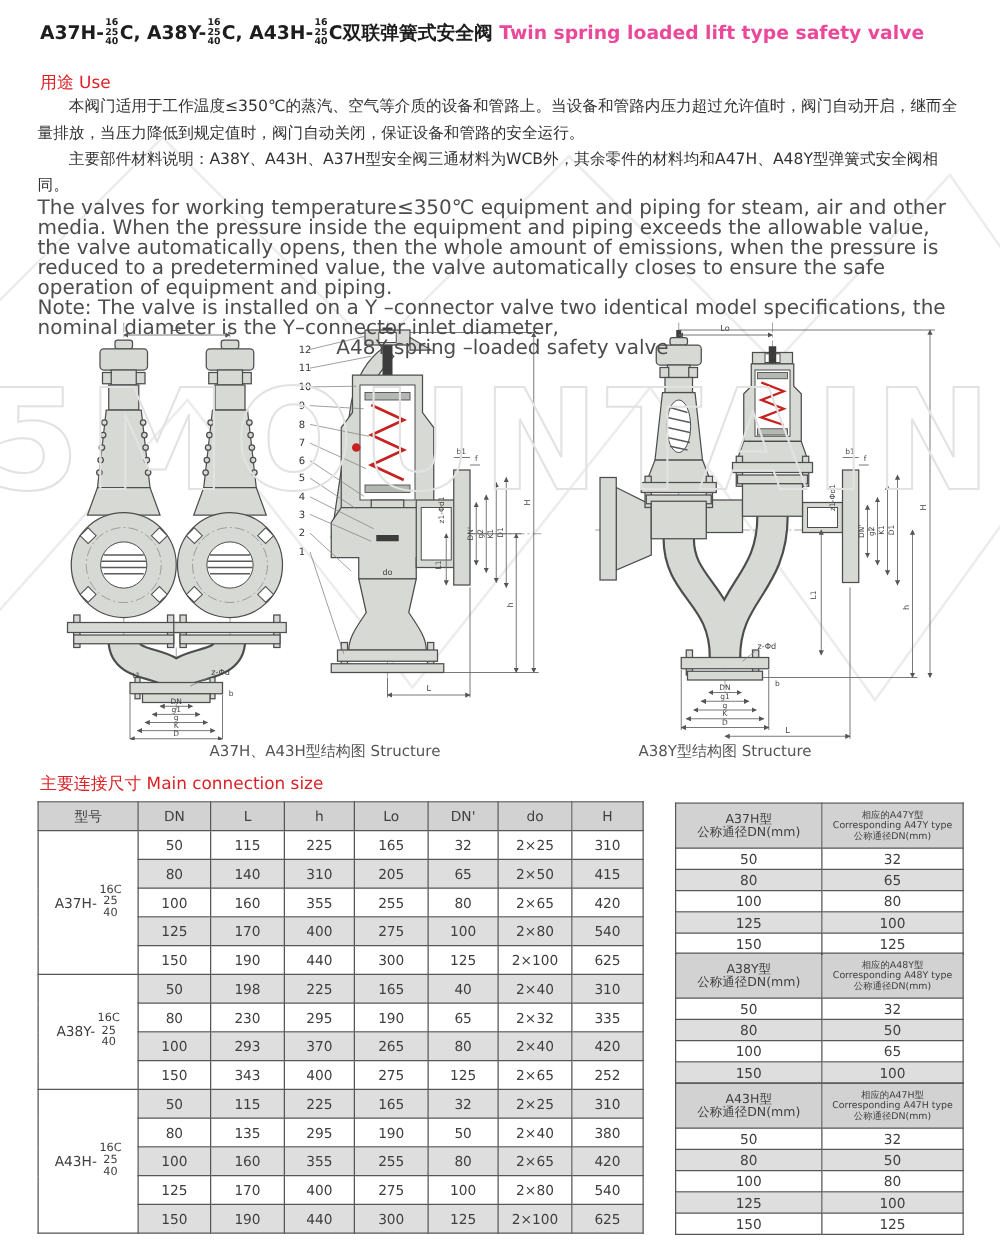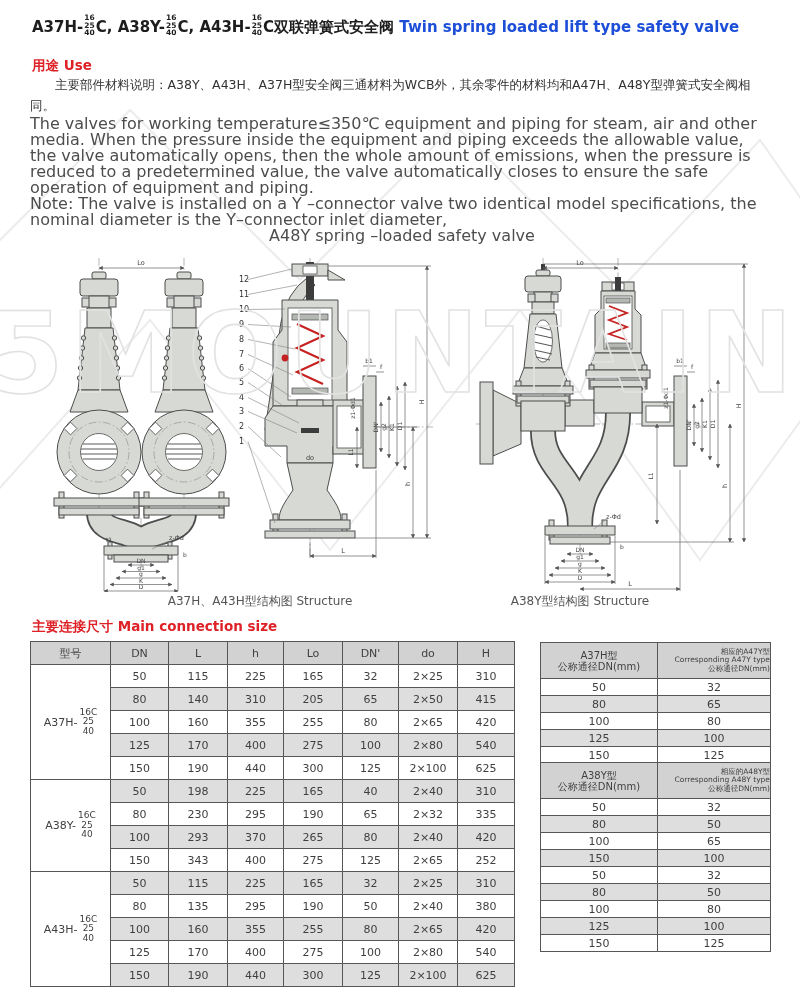--- a/index.html
+++ b/index.html
@@ -12,23 +12,23 @@
   
   .wm-letters{position:absolute;top:288px;left:-14px;width:830px;font-size:112px;font-weight:bold;
     letter-spacing:6px;color:rgba(255,255,255,0.0);-webkit-text-stroke:1.6px #e2e2e2;
     z-index:5;pointer-events:none;white-space:nowrap;}
   .wm-peaks{position:absolute;top:80px;left:0;z-index:0;pointer-events:none;}
 
   
   .title{position:absolute;top:14px;left:32px;right:20px;font-size:15px;font-weight:bold;color:#1d1d1d;z-index:2;}
   .frac{display:inline-block;vertical-align:middle;margin:0 1px 4px 1px;}
   .frac i{display:block;font-style:normal;font-size:7.5px;line-height:7.5px;text-align:center;}
-  .title-en{color:#1d4ed8;}
-
-  .red-head{position:absolute;left:32px;font-size:13.5px;font-weight:bold;color:var(--red);z-index:2;}
+  .title-en{color:#ec4899;}
+
+  .red-head{position:absolute;left:32px;font-size:13.5px;font-weight:normal;color:var(--red);z-index:2;}
   #use-head{top:57px;}
   #size-head{top:618px;}
 
   
   #body-text{position:absolute;top:74px;left:30px;width:744px;z-index:2;}
   #body-text .cn{font-size:12.5px;line-height:21px;color:#333;text-indent:2em;}
   #body-text .en{font-size:16px;line-height:16px;color:#4d4d4d;}
   #body-text .en-indent{padding-left:56px;}
   #body-text .en-center{text-align:center;}
 
@@ -70,39 +70,40 @@
   #main-table{position:absolute;top:641px;left:30px;width:484px;z-index:2;}
   #main-table tr{height:23px;}
   .mprefix{display:inline-block;vertical-align:middle;font-size:11px;}
   .mstack{display:inline-block;vertical-align:middle;margin-left:2px;text-align:center;}
   .mstack span{display:block;font-size:9px;line-height:9.5px;}
   .side-table{position:absolute;left:540px;width:230px;z-index:2;}
   #side-0{top:642px;} #side-1{top:762px;} #side-2{top:866px;}
   .side-table tr{height:17px;}
   .side-table tr.head{height:36px;}
   .side-table th .l1{display:block;font-size:10px;line-height:11px;}
-  .side-table th .l2{display:block;font-size:7.5px;line-height:8.5px;text-align:right;}
+  .side-table th .l2{display:block;font-size:7.5px;line-height:8.5px;}
 </style>
 </head>
 <body>
 
 <div id="page">
 
   <svg class="wm-peaks" width="800" height="560">
     <polyline points="-20,180 130,30 300,200 455,45 620,210 760,60 830,160" fill="none" stroke="#ececec" stroke-width="2"></polyline>
     <polyline points="-20,430 150,240 330,470 520,230 700,480 830,300" fill="none" stroke="#ececec" stroke-width="2"></polyline>
   </svg>
 
   <div class="title">
     <span><span>A37H-</span><span class="frac"><i>16</i><i>25</i><i>40</i></span><span>C, </span></span><span><span>A38Y-</span><span class="frac"><i>16</i><i>25</i><i>40</i></span><span>C, </span></span><span><span>A43H-</span><span class="frac"><i>16</i><i>25</i><i>40</i></span><span>C</span></span><span class="title-cn">双联弹簧式安全阀</span><span class="title-en"> Twin spring loaded lift type safety valve</span>
   </div>
 
   <div id="use-head" class="red-head">用途 Use</div>
 
   <div id="body-text">
+      <div class="cn">本阀门适用于工作温度≤350℃的蒸汽、空气等介质的设备和管路上。当设备和管路内压力超过允许值时，阀门自动开启，继而全量排放，当压力降低到规定值时，阀门自动关闭，保证设备和管路的安全运行。</div>
       <div class="cn">主要部件材料说明：A38Y、A43H、A37H型安全阀三通材料为WCB外，其余零件的材料均和A47H、A48Y型弹簧式安全阀相同。</div>
       <div class="en">The valves for working temperature≤350℃ equipment and piping for steam, air and other media. When the pressure inside the equipment and piping exceeds the allowable value, the valve automatically opens, then the whole amount of emissions, when the pressure is reduced to a predetermined value, the valve automatically closes to ensure the safe operation of equipment and piping.</div>
       <div class="en">Note: The valve is installed on a Y –connector valve two identical model specifications, the nominal diameter is the Y–connector inlet diameter,</div>
       <div class="en en-center">A48Y spring –loaded safety valve</div>
     </div>
 
   <svg width="0" height="0" style="position:absolute" aria-hidden="true">
     <defs>
       <marker id="ma" viewBox="0 0 10 10" refX="9" refY="5" markerWidth="6" markerHeight="6" orient="auto-start-reverse">
         <path d="M0,0 L10,5 L0,10 z" fill="#555"></path>
@@ -641,20 +642,31 @@
             <td>100</td>
           </tr>
         </tbody>
     </table>
     <table class="side-table" id="side-2">
       <colgroup>
           <col style="width:117px">
           <col style="width:113px">
         </colgroup>
       <tbody>
+          <tr class="head">
+            <th>
+              <span class="l1">A43H型</span>
+              <span class="l1">公称通径DN(mm)</span>
+            </th>
+            <th>
+              <span class="l2">相应的A47H型</span>
+              <span class="l2">Corresponding A47H type</span>
+              <span class="l2">公称通径DN(mm)</span>
+            </th>
+          </tr>
           <tr class="w">
             <td>50</td>
             <td>32</td>
           </tr>
           <tr class="g">
             <td>80</td>
             <td>50</td>
           </tr>
           <tr class="w">
             <td>100</td>

